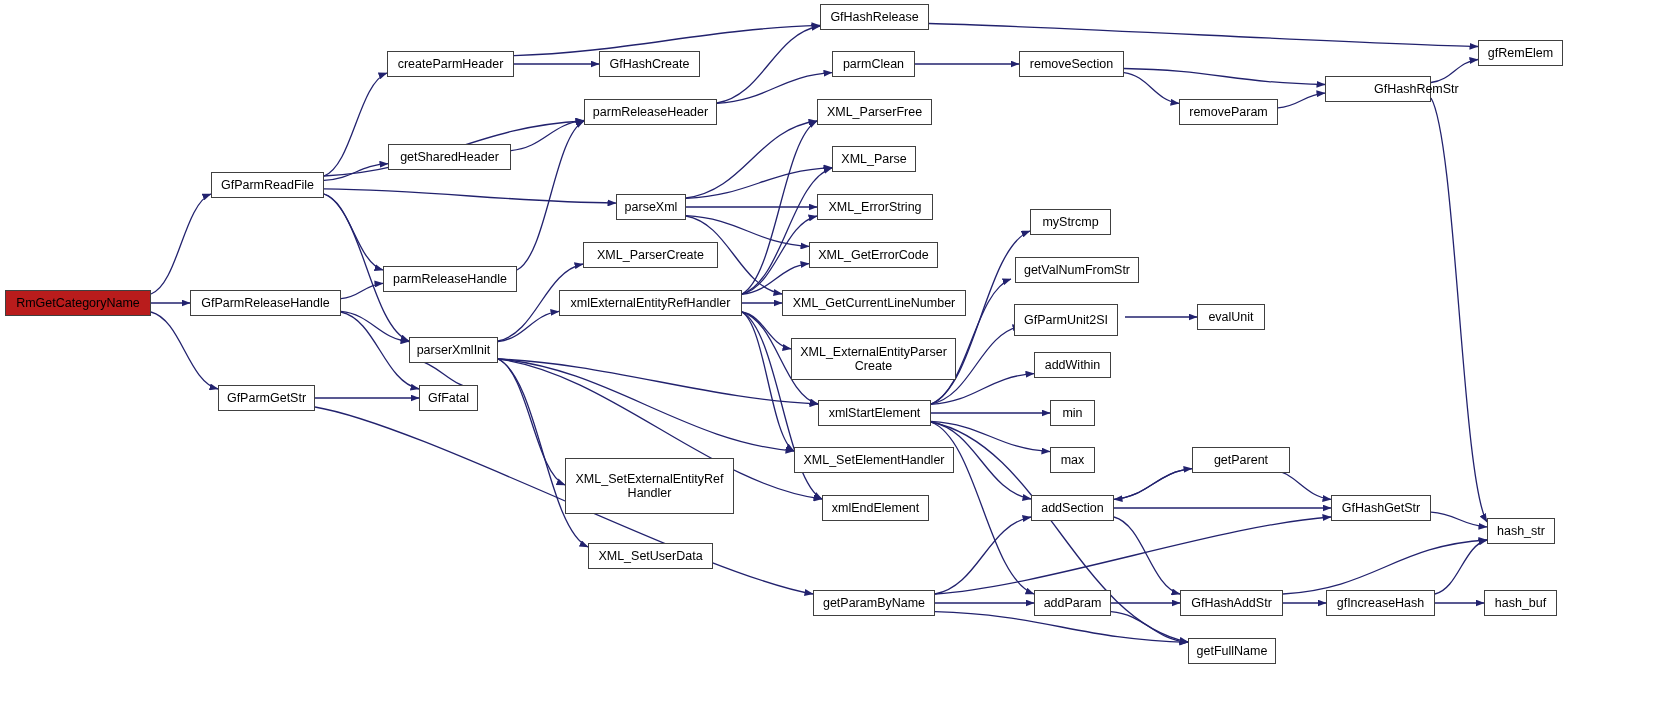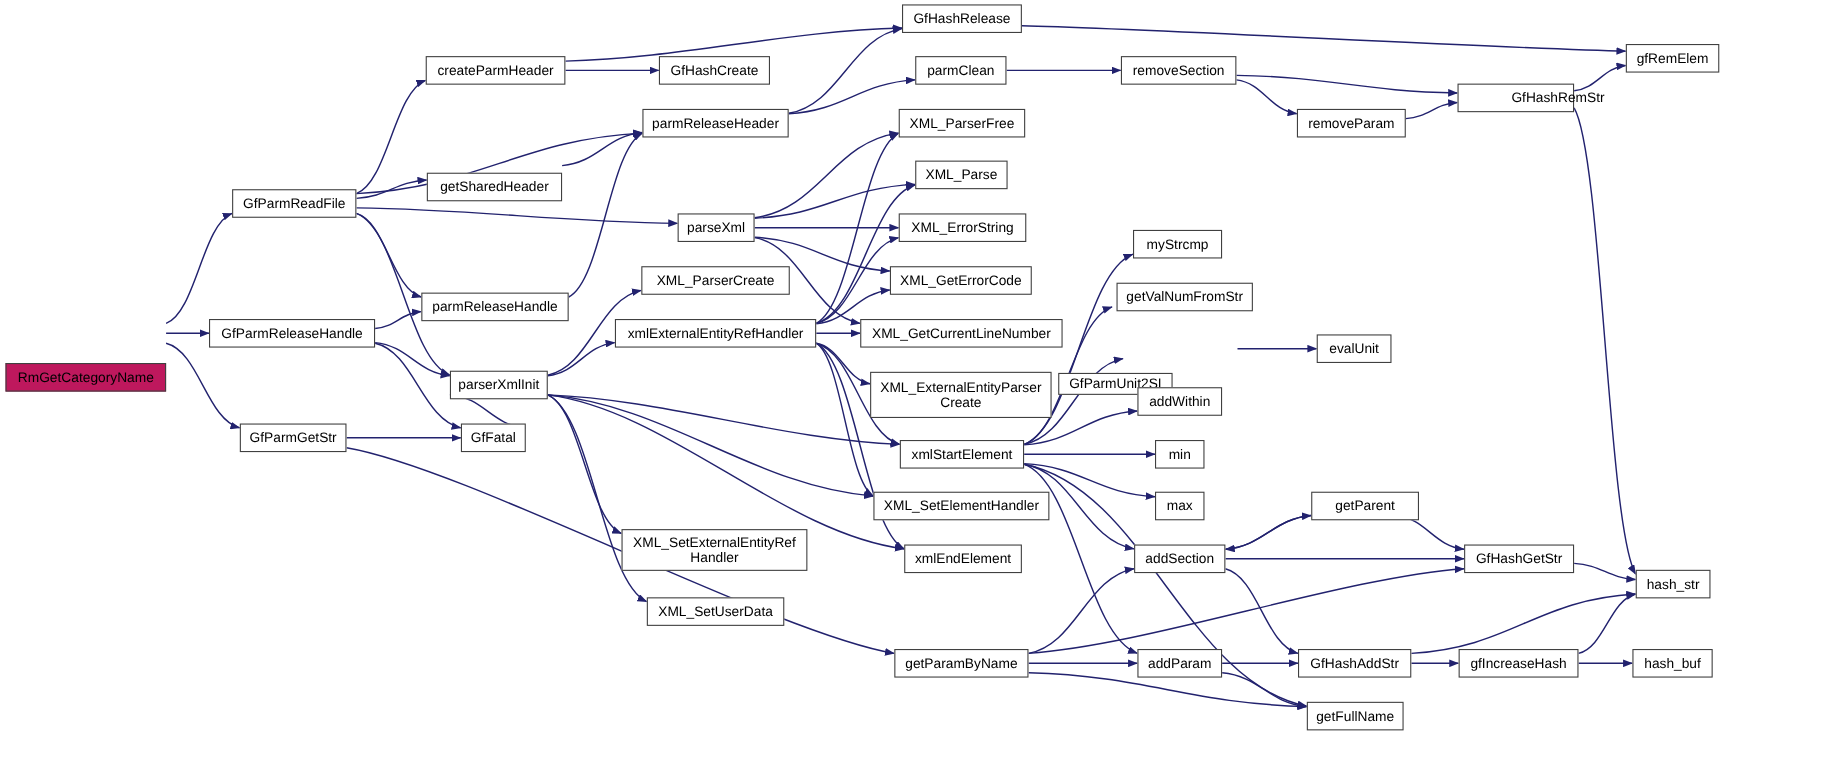--- a/index.html
+++ b/index.html
@@ -33,23 +33,22 @@
     line-height: 1.12;
     display: flex;
     align-items: center;
     justify-content: center;
     text-align: center;
     white-space: pre-line;
     padding: 0 3px;
     z-index: 5;
   }
   .node.highlight {
-    background: #be185d;
+    background: #b91c1c;
     border: 1px solid #404040;
-    margin-top: 40px;
   }
   .node-label {
     display: block;
     width: 100%;
   }
 </style>
 </head>
 <body>
 
 <div id="canvas">
@@ -136,50 +135,50 @@
         <path d="M 1435 603 C 1457.05 603, 1461.95 603, 1484 603" marker-end="url(#arrow)"></path>
         <path d="M 1435 594 C 1458.4 588.6, 1463.6 545.4, 1487 540" marker-end="url(#arrow)"></path>
       </g>
   </svg>
   <div id="nodes-g">
       <div class="node highlight" style="left: 5px; top: 290px; width: 146px; height: 26px;"><span class="node-label">RmGetCategoryName</span></div>
       <div class="node" style="left: 211px; top: 172px; width: 113px; height: 26px;"><span class="node-label">GfParmReadFile</span></div>
       <div class="node" style="left: 190px; top: 290px; width: 151px; height: 26px;"><span class="node-label">GfParmReleaseHandle</span></div>
       <div class="node" style="left: 218px; top: 385px; width: 97px; height: 26px;"><span class="node-label">GfParmGetStr</span></div>
       <div class="node" style="left: 387px; top: 51px; width: 127px; height: 26px;"><span class="node-label">createParmHeader</span></div>
-      <div class="node" style="left: 388px; top: 157px; width: 123px; height: 26px;"><span class="node-label">getSharedHeader</span></div>
+      <div class="node" style="left: 388px; top: 144px; width: 123px; height: 26px;"><span class="node-label">getSharedHeader</span></div>
       <div class="node" style="left: 383px; top: 266px; width: 134px; height: 26px;"><span class="node-label">parmReleaseHandle</span></div>
       <div class="node" style="left: 409px; top: 337px; width: 89px; height: 26px;"><span class="node-label">parserXmlInit</span></div>
       <div class="node" style="left: 419px; top: 385px; width: 59px; height: 26px;"><span class="node-label">GfFatal</span></div>
       <div class="node" style="left: 599px; top: 51px; width: 101px; height: 26px;"><span class="node-label">GfHashCreate</span></div>
       <div class="node" style="left: 584px; top: 99px; width: 133px; height: 26px;"><span class="node-label">parmReleaseHeader</span></div>
       <div class="node" style="left: 616px; top: 194px; width: 70px; height: 26px;"><span class="node-label">parseXml</span></div>
       <div class="node" style="left: 583px; top: 242px; width: 135px; height: 26px;"><span class="node-label">XML_ParserCreate</span></div>
       <div class="node" style="left: 559px; top: 290px; width: 183px; height: 26px;"><span class="node-label">xmlExternalEntityRefHandler</span></div>
-      <div class="node" style="left: 565px; top: 481px; width: 169px; height: 38px;"><span class="node-label">XML_SetExternalEntityRef
+      <div class="node" style="left: 565px; top: 458px; width: 169px; height: 56px;"><span class="node-label">XML_SetExternalEntityRef
 Handler</span></div>
       <div class="node" style="left: 588px; top: 543px; width: 125px; height: 26px;"><span class="node-label">XML_SetUserData</span></div>
       <div class="node" style="left: 820px; top: 4px; width: 109px; height: 26px;"><span class="node-label">GfHashRelease</span></div>
       <div class="node" style="left: 832px; top: 51px; width: 83px; height: 26px;"><span class="node-label">parmClean</span></div>
       <div class="node" style="left: 817px; top: 99px; width: 115px; height: 26px;"><span class="node-label">XML_ParserFree</span></div>
       <div class="node" style="left: 832px; top: 146px; width: 84px; height: 26px;"><span class="node-label">XML_Parse</span></div>
       <div class="node" style="left: 817px; top: 194px; width: 116px; height: 26px;"><span class="node-label">XML_ErrorString</span></div>
       <div class="node" style="left: 809px; top: 242px; width: 129px; height: 26px;"><span class="node-label">XML_GetErrorCode</span></div>
       <div class="node" style="left: 782px; top: 290px; width: 184px; height: 26px;"><span class="node-label">XML_GetCurrentLineNumber</span></div>
       <div class="node" style="left: 791px; top: 338px; width: 165px; height: 42px;"><span class="node-label">XML_ExternalEntityParser
 Create</span></div>
       <div class="node" style="left: 818px; top: 400px; width: 113px; height: 26px;"><span class="node-label">xmlStartElement</span></div>
       <div class="node" style="left: 794px; top: 447px; width: 160px; height: 26px;"><span class="node-label">XML_SetElementHandler</span></div>
       <div class="node" style="left: 822px; top: 495px; width: 107px; height: 26px;"><span class="node-label">xmlEndElement</span></div>
       <div class="node" style="left: 813px; top: 590px; width: 122px; height: 26px;"><span class="node-label">getParamByName</span></div>
       <div class="node" style="left: 1019px; top: 51px; width: 105px; height: 26px;"><span class="node-label">removeSection</span></div>
       <div class="node" style="left: 1179px; top: 99px; width: 99px; height: 26px;"><span class="node-label">removeParam</span></div>
       <div class="node" style="left: 1030px; top: 209px; width: 81px; height: 26px;"><span class="node-label">myStrcmp</span></div>
       <div class="node" style="left: 1015px; top: 257px; width: 124px; height: 26px;"><span class="node-label">getValNumFromStr</span></div>
-      <div class="node" style="left: 962px; top: 304px; width: 104px; height: 20px; margin-top: 35px;"><span class="node-label">GfParmUnit2SI</span></div>
+      <div class="node" style="left: 1014px; top: 304px; width: 104px; height: 32px;"><span class="node-label">GfParmUnit2SI</span></div>
       <div class="node" style="left: 1034px; top: 352px; width: 77px; height: 26px;"><span class="node-label">addWithin</span></div>
       <div class="node" style="left: 1050px; top: 400px; width: 45px; height: 26px;"><span class="node-label">min</span></div>
       <div class="node" style="left: 1050px; top: 447px; width: 45px; height: 26px;"><span class="node-label">max</span></div>
       <div class="node" style="left: 1031px; top: 495px; width: 83px; height: 26px;"><span class="node-label">addSection</span></div>
       <div class="node" style="left: 1034px; top: 590px; width: 77px; height: 26px;"><span class="node-label">addParam</span></div>
       <div class="node" style="left: 1188px; top: 638px; width: 88px; height: 26px;"><span class="node-label">getFullName</span></div>
       <div class="node" style="left: 1192px; top: 447px; width: 98px; height: 26px;"><span class="node-label">getParent</span></div>
       <div class="node" style="left: 1180px; top: 590px; width: 103px; height: 26px;"><span class="node-label">GfHashAddStr</span></div>
       <div class="node" style="left: 1331px; top: 495px; width: 100px; height: 26px;"><span class="node-label">GfHashGetStr</span></div>
       <div class="node" style="left: 1326px; top: 590px; width: 109px; height: 26px;"><span class="node-label">gfIncreaseHash</span></div>

